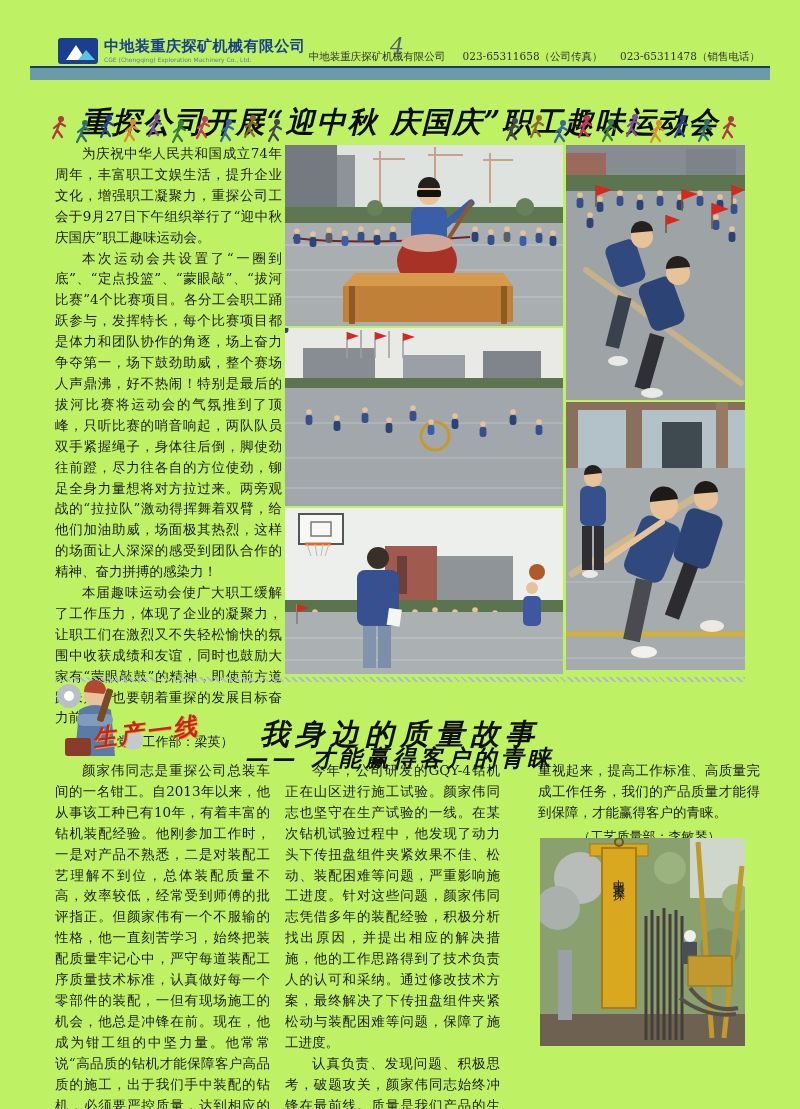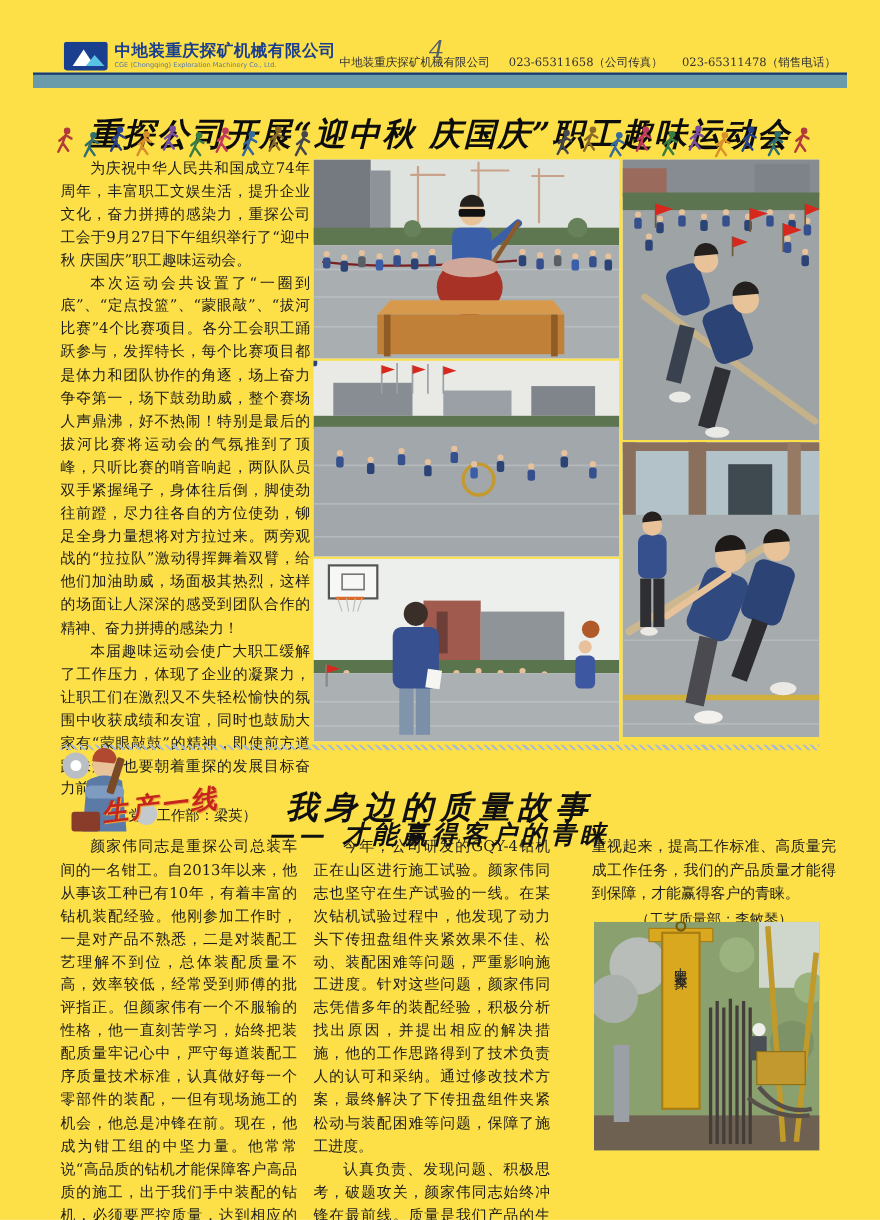--- a/index.html
+++ b/index.html
@@ -1,16 +1,16 @@
 <!DOCTYPE html>
 <html><head>
 <meta charset="utf-8">
 <style>
   html,body{margin:0;padding:0;background:#ffffff;}
-  .page{position:relative;width:800px;height:1109px;background:#fde047;overflow:hidden;
+  .page{position:relative;width:800px;height:1109px;background:#bef264;overflow:hidden;
         font-family:"DejaVu Serif", serif;color:#1c1c1c;}
   
   .hdr-logo{position:absolute;left:58px;top:38px;display:flex;align-items:flex-start;gap:6px;}
   .hdr-co-cn{font-family:"DejaVu Sans",sans-serif;font-weight:bold;font-size:15px;color:#1b3f8f;letter-spacing:.5px;line-height:17px;}
   .hdr-co-en{font-family:"DejaVu Sans",sans-serif;font-size:6px;color:#5a7ba6;margin-top:1px;}
   .hdr-pagenum{position:absolute;left:390px;top:34px;font-style:italic;font-size:22px;color:#55606b;}
   .hdr-contact{position:absolute;right:40px;top:50px;font-size:10.5px;color:#333;white-space:nowrap;}
   .hdr-contact span{margin-left:14px;}
   .teal-bar{position:absolute;left:30px;top:66px;width:740px;height:12px;background:#699bab;border-top:2px solid #1c3a6e;}
   
@@ -104,21 +104,21 @@
       <use href="#runfig" x="86" y="25" style="color:#c23b5f"></use>
     <use href="#runfig" x="110" y="29" style="color:#3a7d44"></use>
       <use href="#runfig" x="134" y="24" style="color:#7a4fa0"></use>
     <use href="#runfig" x="158" y="30" style="color:#d9902b"></use>
       <use href="#runfig" x="182" y="25" style="color:#27408b"></use>
     <use href="#runfig" x="206" y="29" style="color:#2f6f6f"></use>
       <use href="#runfig" x="230" y="26" style="color:#b33a3a"></use>
   </svg>
 
   <div class="a1-text">
-    <p>为庆祝中华人民共和国成立74年周年，丰富职工文娱生活，提升企业文化，奋力拼搏的感染力，重探公司工会于9月27日下午组织举行了“迎中秋 庆国庆”职工趣味运动会。</p>
+    <p>为庆祝中华人民共和国成立74年周年，丰富职工文娱生活，提升企业文化，增强职工凝聚力，重探公司工会于9月27日下午组织举行了“迎中秋 庆国庆”职工趣味运动会。</p>
     <p>本次运动会共设置了“一圈到底”、“定点投篮”、“蒙眼敲”、“拔河比赛”4个比赛项目。各分工会职工踊跃参与，发挥特长，每个比赛项目都是体力和团队协作的角逐，场上奋力争夺第一，场下鼓劲助威，整个赛场人声鼎沸，好不热闹！特别是最后的拔河比赛将运动会的气氛推到了顶峰，只听比赛的哨音响起，两队队员双手紧握绳子，身体往后倒，脚使劲往前蹬，尽力往各自的方位使劲，铆足全身力量想将对方拉过来。两旁观战的“拉拉队”激动得挥舞着双臂，给他们加油助威，场面极其热烈，这样的场面让人深深的感受到团队合作的精神、奋力拼搏的感染力！</p>
     <p>本届趣味运动会使广大职工缓解了工作压力，体现了企业的凝聚力，让职工们在激烈又不失轻松愉快的氛围中收获成绩和友谊，同时也鼓励大家有“蒙眼敲鼓”的精神，即使前方道路未知，也要朝着重探的发展目标奋力前进！</p>
     <p class="byline">（党群工作部：梁英）</p>
   </div>
 
   <div class="photo-col-mid">
 
     <svg class="photo" width="278" height="181" viewBox="0 0 278 181">
       <rect width="278" height="78" fill="#dfe3df"></rect>
       <rect x="0" y="0" width="52" height="76" fill="#747a80"></rect>

